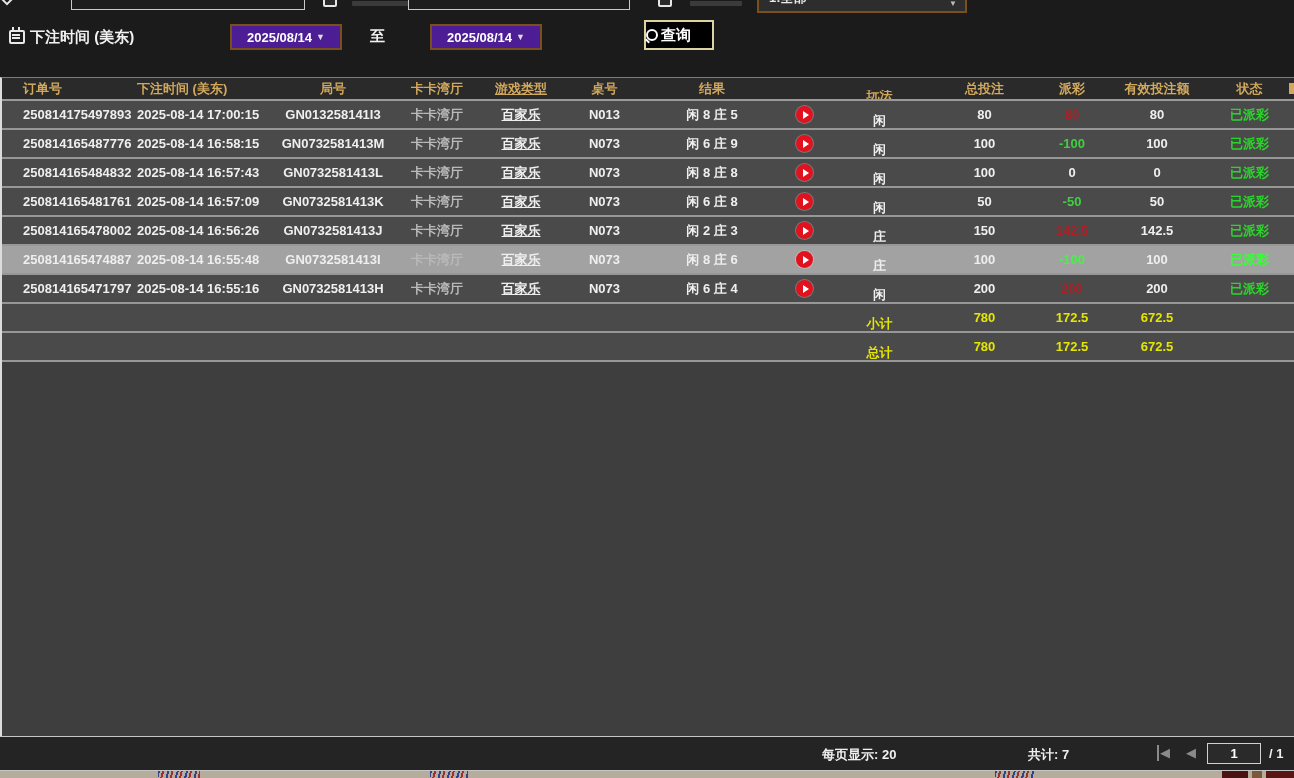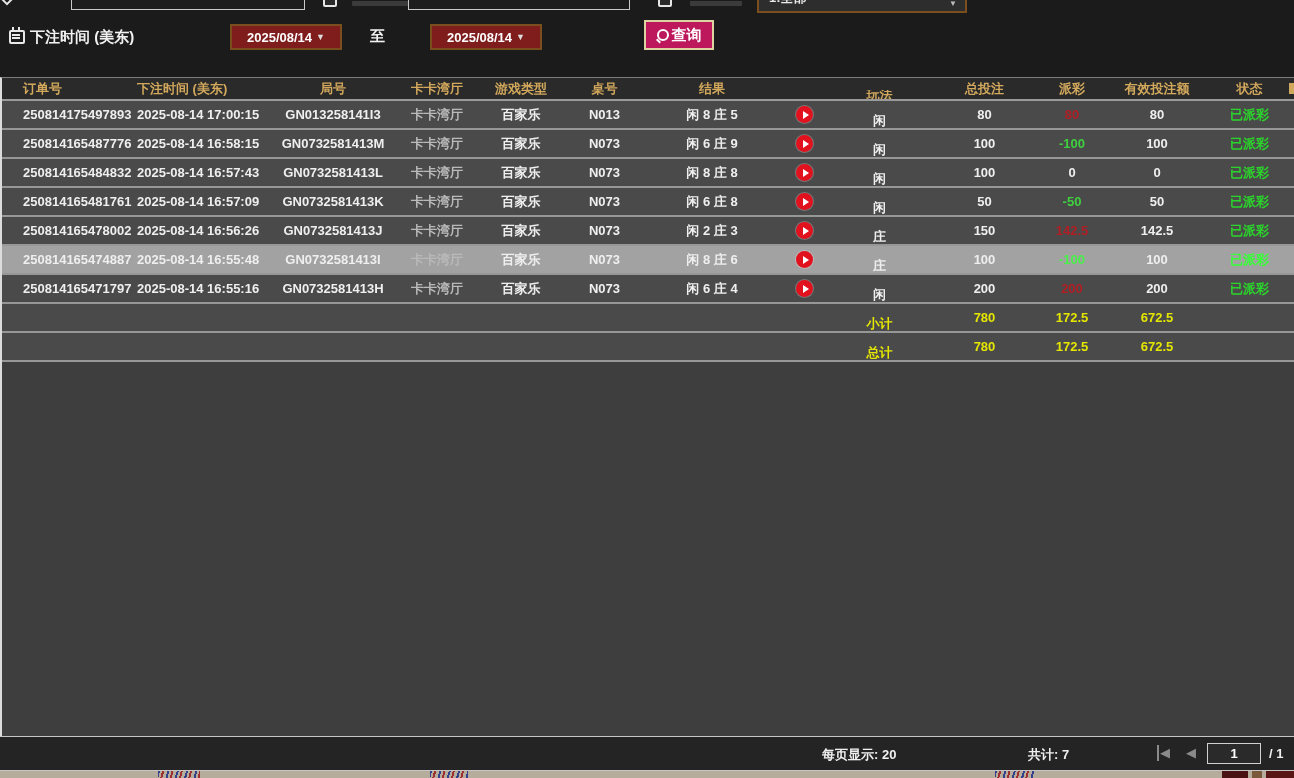--- a/index.html
+++ b/index.html
@@ -28,33 +28,33 @@
     display:flex;align-items:center;padding-left:10px;
   }
   #top-dropdown .caret{position:absolute;right:8px;bottom:3px;font-size:8px;color:#bbb;}
   #bet-time-row{position:absolute;left:0;top:22px;width:100%;height:34px;}
   .cal-icon{position:absolute;left:9px;top:8px;width:16px;height:14px;border:2px solid #e8e8e8;border-radius:2px;box-sizing:border-box;}
   .cal-icon::before{content:"";position:absolute;left:1px;top:2px;width:8px;height:2px;background:#e8e8e8;box-shadow:0 3px 0 #e8e8e8;}
   .cal-icon::after{content:"";position:absolute;left:1px;top:-5px;width:2px;height:3px;background:#e8e8e8;box-shadow:6px 0 0 #e8e8e8;}
   #bet-time-label{position:absolute;left:30px;top:6px;color:#f2f2f2;font-size:15px;font-weight:700;}
   .date-box{
     position:absolute;top:2px;width:112px;height:26px;
-    background:#7f1d1d;border:2px solid #7a4f1d;box-sizing:border-box;
+    background:#4c1d95;border:2px solid #7a4f1d;box-sizing:border-box;
     color:#fff;font-size:13px;font-weight:700;
     display:flex;align-items:center;justify-content:center;gap:4px;cursor:pointer;
   }
   #date-from{left:230px;}
   #date-to{left:430px;}
   .date-box .caret{font-size:9px;color:#ddd;}
   #range-sep{position:absolute;left:370px;top:5px;color:#f2f2f2;font-size:15px;font-weight:700;}
   #search-btn{
     position:absolute;left:644px;top:-2px;width:70px;height:30px;
-    background:#be185d;border:2px solid #ddd3a0;box-sizing:border-box;
+    background:#000000;border:2px solid #ddd3a0;box-sizing:border-box;
     color:#fff;font-size:15px;font-weight:700;
-    display:flex;align-items:center;justify-content:center;gap:3px;cursor:pointer;
+    display:flex;align-items:center;justify-content:flex-start;gap:3px;cursor:pointer;
   }
   .mag-icon{position:relative;width:12px;height:12px;border:2px solid #fff;border-radius:50%;box-sizing:border-box;flex:0 0 auto;}
   .mag-icon::after{content:"";position:absolute;left:-3px;bottom:-3px;width:5px;height:2px;background:#fff;transform:rotate(45deg);}
   
   #table-region{
     position:absolute;left:0;top:77px;width:1294px;height:659px;
     background:#3e3e3e;border-left:2px solid #dcdcdc;box-sizing:border-box;
     border-top:1px solid #7d7d7d;
   }
   .t-row{display:flex;width:1292px;}
@@ -64,21 +64,21 @@
   .data-row.sel{background:#a2a2a2;}
   .cell{
     flex:0 0 auto;display:flex;align-items:center;justify-content:center;
     box-sizing:border-box;overflow:hidden;white-space:nowrap;
     color:#efefef;font-size:13px;font-weight:700;
   }
   .w0{width:133px;justify-content:flex-start;padding-left:21px;}
   .w1{width:137px;justify-content:flex-start;padding-left:2px;}
   .w2{width:122px;}
   .w3{width:86px;}
-  .w4{width:82px;}
+  .w4{width:82px;text-decoration:underline;}
   .w5{width:85px;}
   .w6{width:130px;}
   .w7{width:55px;}
   .w8{width:95px;margin-top:12px;}
   .w9{width:115px;}
   .w10{width:60px;}
   .w11{width:110px;}
   .w12{width:75px;}
   .w13{width:7px;}
   .platform{color:#b9b9b9;}

